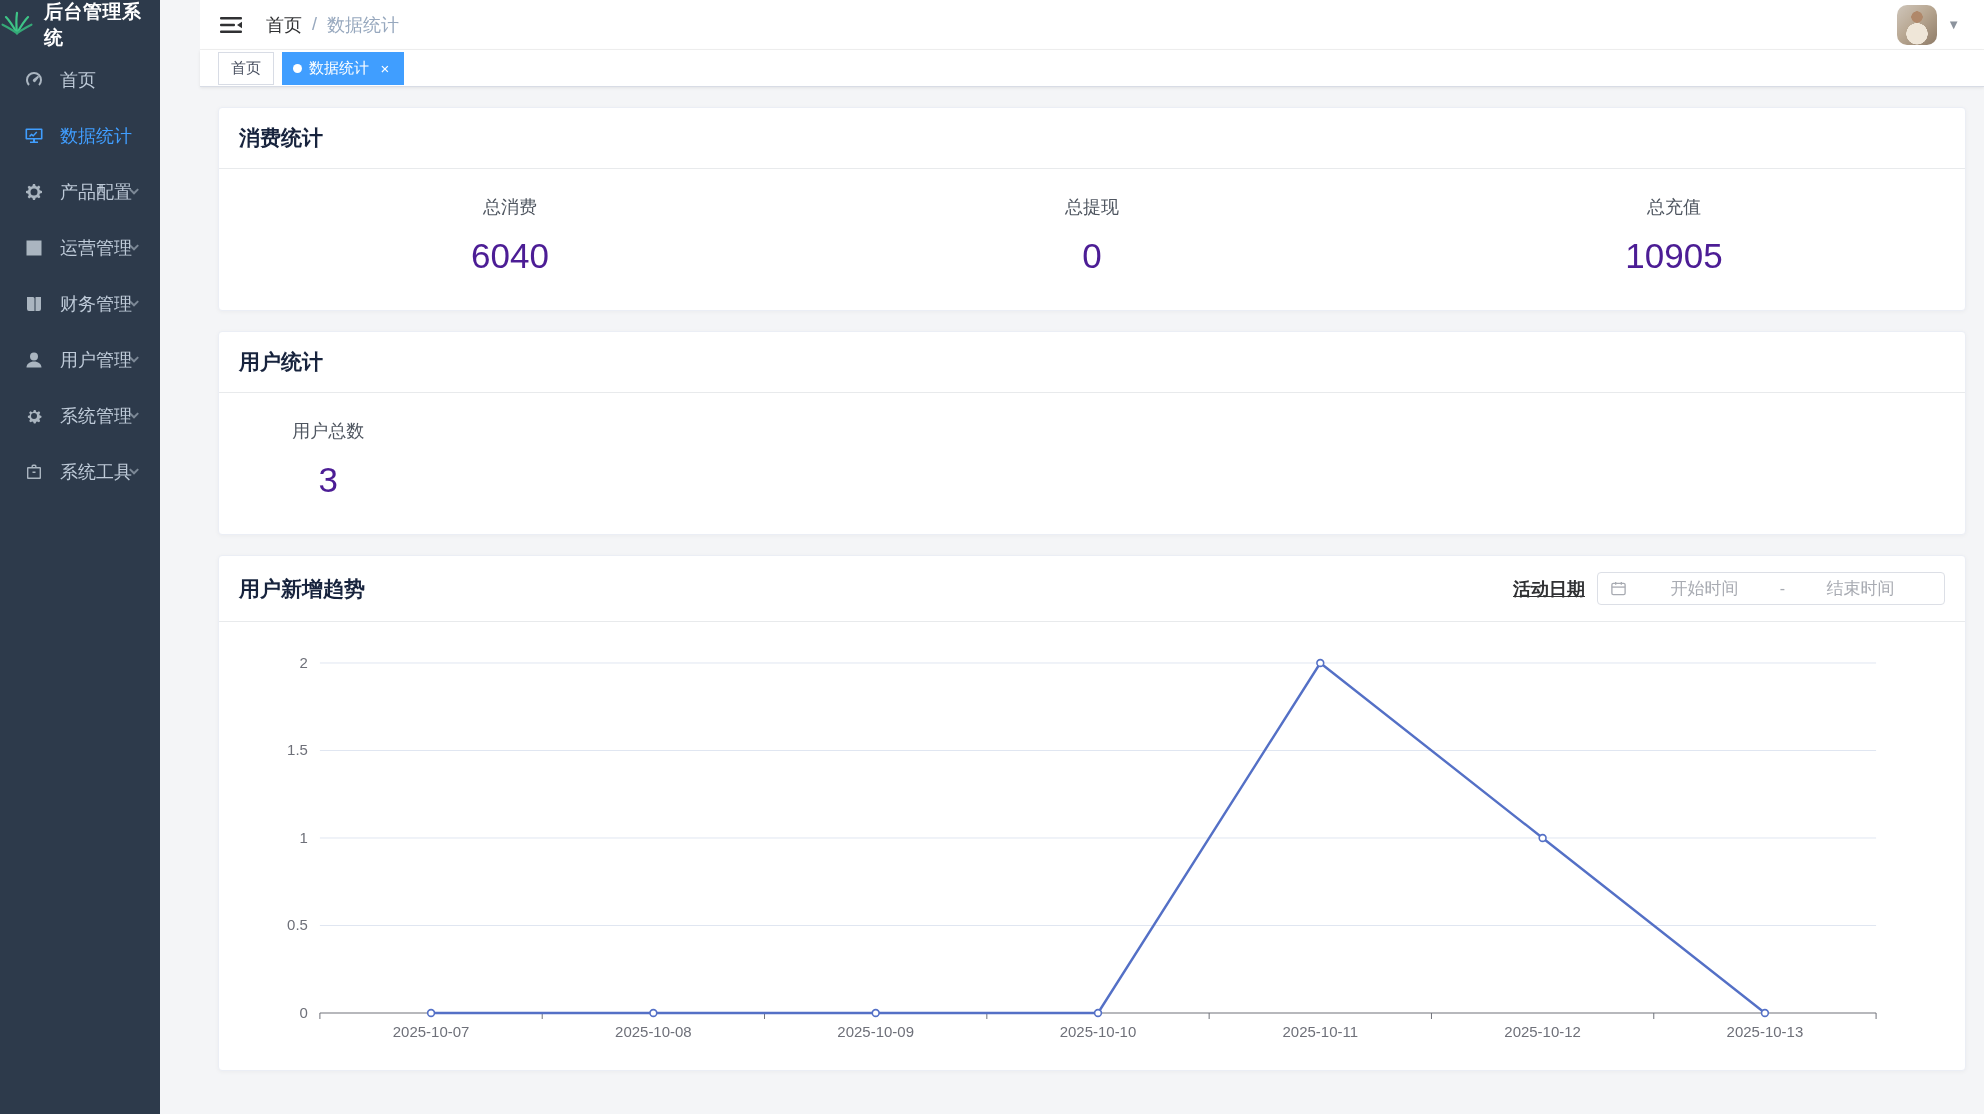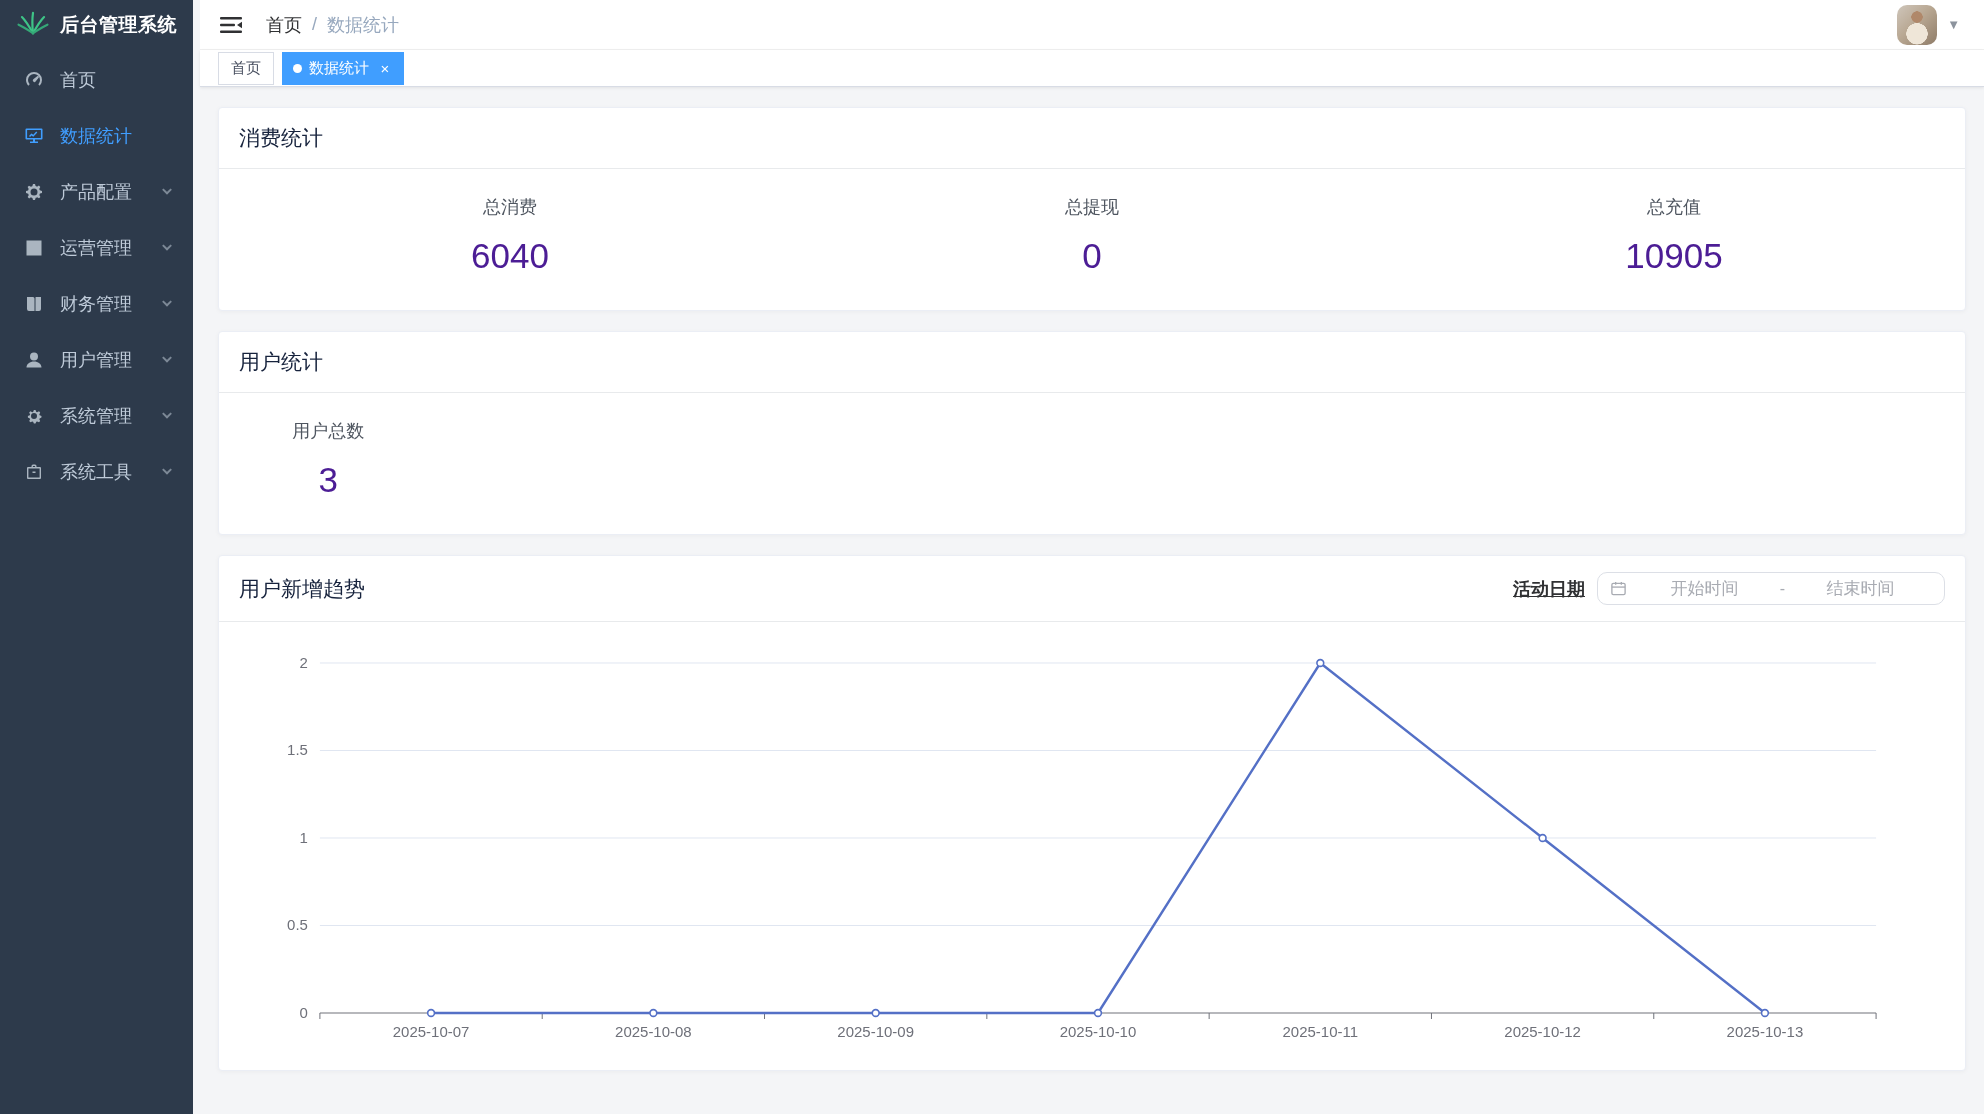--- a/index.html
+++ b/index.html
@@ -1,20 +1,20 @@
 <!DOCTYPE html>
 <html><head>
 <meta charset="utf-8">
 <style>
   * { margin:0; padding:0; box-sizing:border-box; }
   html,body { width:1984px; height:1114px; overflow:hidden;
     font-family:"Liberation Sans","DejaVu Sans",sans-serif; background:#f4f5f7; }
 
   
-  .sidebar { position:fixed; left:0; top:0; width:193px; height:1114px;
+  .sidebar { position:fixed; left:0; top:0; width:160px; height:1114px;
     background:#2d3a4b; z-index:10; }
   .logo-bar { height:50px; display:flex; align-items:center; justify-content:center; gap:10px; }
   .logo-title { color:#fff; font-size:19px; font-weight:bold; letter-spacing:.5px; }
   .menu { list-style:none; margin-top:2px; }
   .menu-item { height:56px; display:flex; align-items:center; padding:0 20px 0 24px;
     color:#bfcbd9; font-size:18px; cursor:pointer; position:relative; }
   .menu-item .mi-icon { width:22px; height:22px; margin-right:14px; flex:0 0 22px;
     display:flex; align-items:center; }
   .menu-item .mi-icon svg { width:20px; height:20px; fill:#aab5c0; }
   .menu-item.active { color:#409EFF; }
@@ -51,32 +51,32 @@
   .tag .dot { width:9px; height:9px; border-radius:50%; background:#fff; margin-right:7px; }
   .tag .close { margin-left:8px; font-size:15px; line-height:1; border-radius:50%;
     width:16px; height:16px; display:inline-flex; align-items:center; justify-content:center; }
 
   .content { flex:1; overflow:auto; padding:20px 18px; }
 
   .card { background:#fff; border:1px solid #ebeef5; border-radius:4px;
     box-shadow:0 1px 4px rgba(0,0,0,.04); margin-bottom:20px; }
   .card-header { padding:16px 20px; border-bottom:1px solid #e8eaec;
     display:flex; align-items:center; }
-  .card-title { font-size:21px; font-weight:normal; color:#17233d; }
+  .card-title { font-size:21px; font-weight:bold; color:#17233d; }
 
   .stats-row { display:flex; padding:26px 0 34px; }
   .stat { flex:1; text-align:center; }
   .stat-single { width:12.5%; text-align:center; }
   .stat-label { font-size:18px; color:#4f5660; }
   .stat-value { font-size:35px; color:#4c1d95; margin-top:17px; }
 
   
   .filter { margin-left:auto; display:flex; align-items:center; gap:12px; }
   .filter-label { font-size:18px; font-weight:bold; color:#303133;text-decoration:underline; }
-  .daterange { width:348px; height:33px; border:1px solid #dcdfe6; border-radius:10px;
+  .daterange { width:348px; height:33px; border:1px solid #dcdfe6; border-radius:4px;
     display:flex; align-items:center; padding:0 12px; cursor:text; background:#fff; }
   .daterange .cal { width:17px; height:17px; margin-right:6px; flex:0 0 17px; }
   .daterange .cal svg { width:17px; height:17px; stroke:#a8abb2; fill:none; stroke-width:1.4; }
   .dr-input { flex:1; text-align:center; font-size:17px; color:#a8abb2; }
   .dr-sep { color:#a8abb2; font-size:16px; padding:0 4px; }
 
   .chart-wrap { padding:6px 20px 12px; }
   #chart-svg { width:100%; height:430px; display:block; }
 </style>
 </head>

